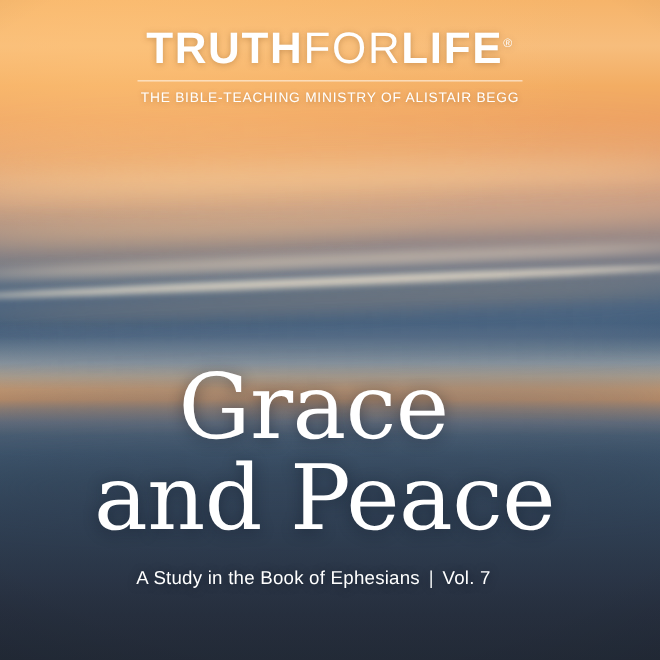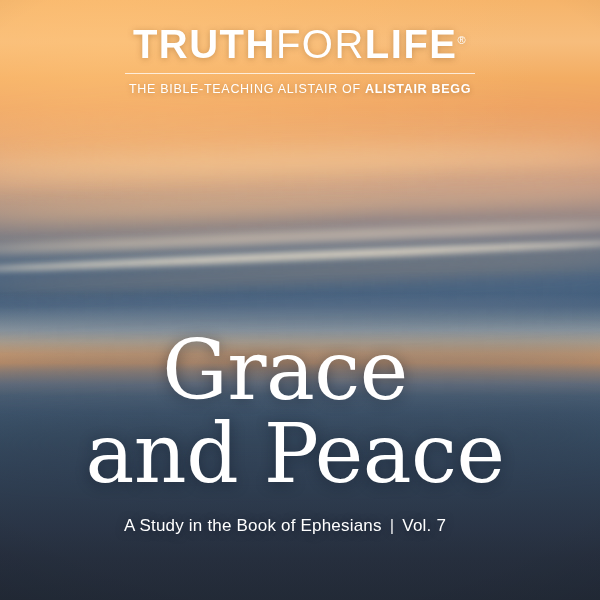--- a/index.html
+++ b/index.html
@@ -110,21 +110,21 @@
     height: 1px;
     margin: 9px auto 8px auto;
     background: rgba(255,255,255,0.75);
   }
   .brand-tag {
     font-size: 12.5px;
     letter-spacing: 0.7px;
     white-space: nowrap;
     text-shadow: 0 1px 5px rgba(120,70,20,0.35);
   }
-  .brand-tag .tag-name { font-weight: bold; margin-top: 48px; }
+  .brand-tag .tag-name { font-weight: normal; margin-top: 48px; }
 
   
   .title-block {
     position: absolute;
     left: 0;
     right: 30px;
     bottom: 64px;
     text-align: center;
     color: #ffffff;
   }
@@ -163,21 +163,21 @@
   <div class="streak s7"></div>
   <div class="streak s9"></div>
   <div class="vignette"></div>
 
   <div class="brand">
     <div class="brand-word">
       <span class="t-truth">TRUTH</span><span class="t-for">FOR</span><span class="t-life">LIFE</span><span class="t-reg">®</span>
     </div>
     <div class="brand-rule"></div>
     <div class="brand-tag">
-      <span>THE BIBLE-TEACHING ALISTAIR OF </span><span class="tag-name">ALISTAIR BEGG</span>
+      <span>THE BIBLE-TEACHING MINISTRY OF </span><span class="tag-name">ALISTAIR BEGG</span>
     </div>
   </div>
 
   <div class="title-block">
     <div class="title-line l1">Grace</div>
     <div class="title-line l2">and Peace</div>
     <div class="subtitle">
       <span>A Study in the Book of Ephesians</span><span class="sep">|</span><span>Vol. 7</span>
     </div>
   </div>

